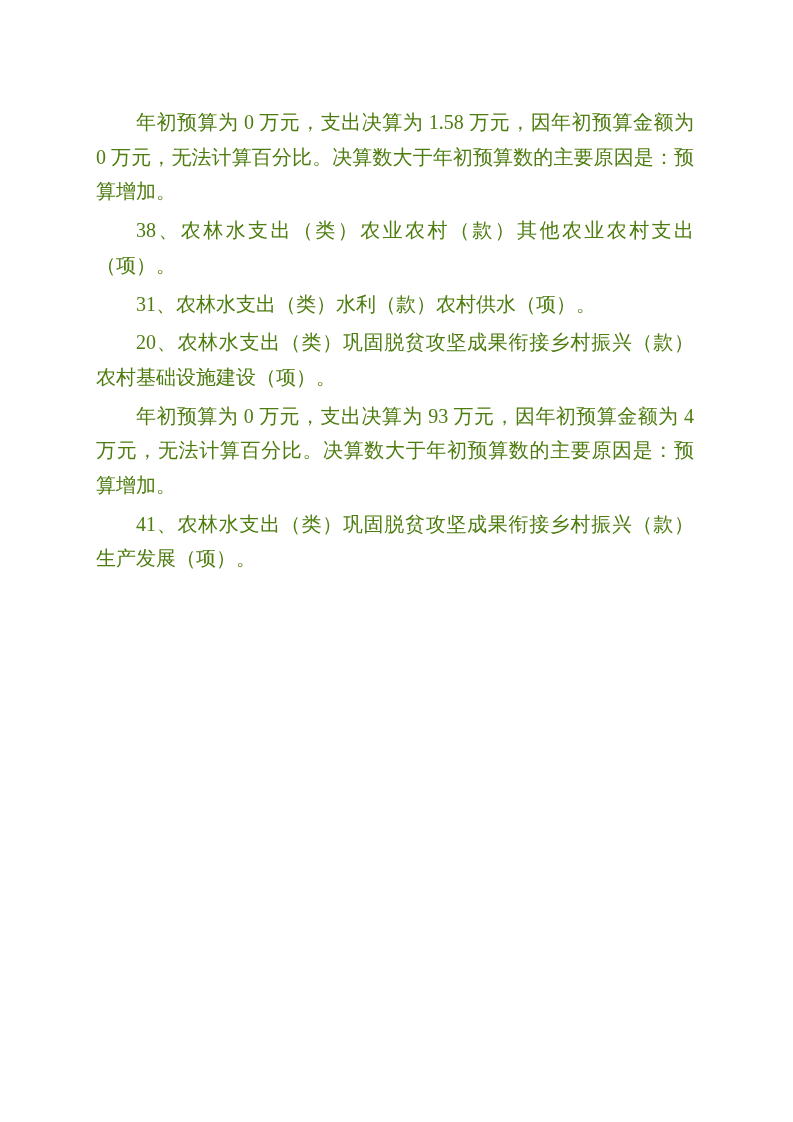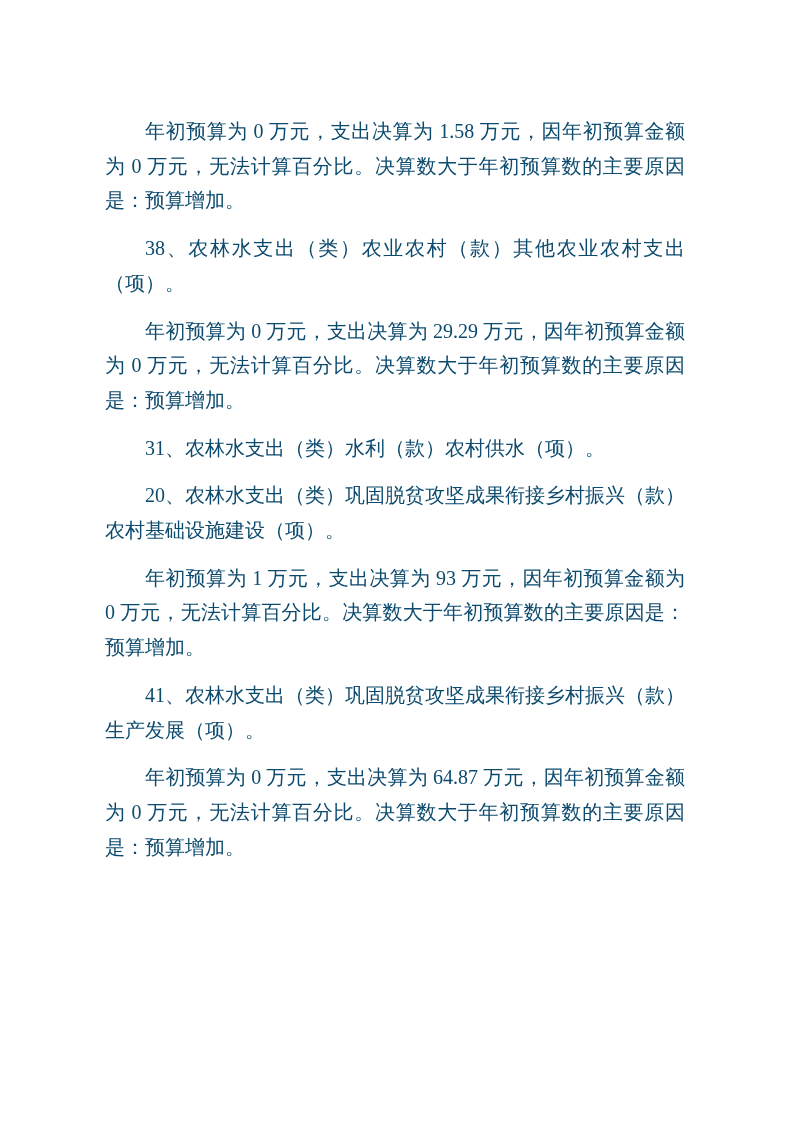--- a/index.html
+++ b/index.html
@@ -14,39 +14,37 @@
     background: #ffffff;
     overflow: hidden;
   }
   .content {
     position: absolute;
     left: 92px;
     top: 101px;
     width: 606px;
   }
   .para {
-    margin: 13px;
+    margin: 4px;
     padding: 0;
     font-family: "Liberation Serif", "DejaVu Serif", serif;
     font-size: 20px;
     line-height: 34.7px;
-    color: #0c4a6e;
+    color: #4d7c0f;
     text-align: justify;
     text-justify: inter-ideograph;
     text-indent: 2em;
     word-break: break-all;
   }
 </style>
 </head>
 <body>
 
 <div class="page">
   <div class="content">
     <p class="para">年初预算为 0 万元，支出决算为 1.58 万元，因年初预算金额为 0 万元，无法计算百分比。决算数大于年初预算数的主要原因是：预算增加。</p>
     <p class="para">38、农林水支出（类）农业农村（款）其他农业农村支出（项）。</p>
-    <p class="para">年初预算为 0 万元，支出决算为 29.29 万元，因年初预算金额为 0 万元，无法计算百分比。决算数大于年初预算数的主要原因是：预算增加。</p>
     <p class="para">31、农林水支出（类）水利（款）农村供水（项）。</p>
     <p class="para">20、农林水支出（类）巩固脱贫攻坚成果衔接乡村振兴（款）农村基础设施建设（项）。</p>
-    <p class="para">年初预算为 1 万元，支出决算为 93 万元，因年初预算金额为 0 万元，无法计算百分比。决算数大于年初预算数的主要原因是：预算增加。</p>
+    <p class="para">年初预算为 0 万元，支出决算为 93 万元，因年初预算金额为 4 万元，无法计算百分比。决算数大于年初预算数的主要原因是：预算增加。</p>
     <p class="para">41、农林水支出（类）巩固脱贫攻坚成果衔接乡村振兴（款）生产发展（项）。</p>
-    <p class="para">年初预算为 0 万元，支出决算为 64.87 万元，因年初预算金额为 0 万元，无法计算百分比。决算数大于年初预算数的主要原因是：预算增加。</p>
   </div>
 </div>
 
 </body></html>

